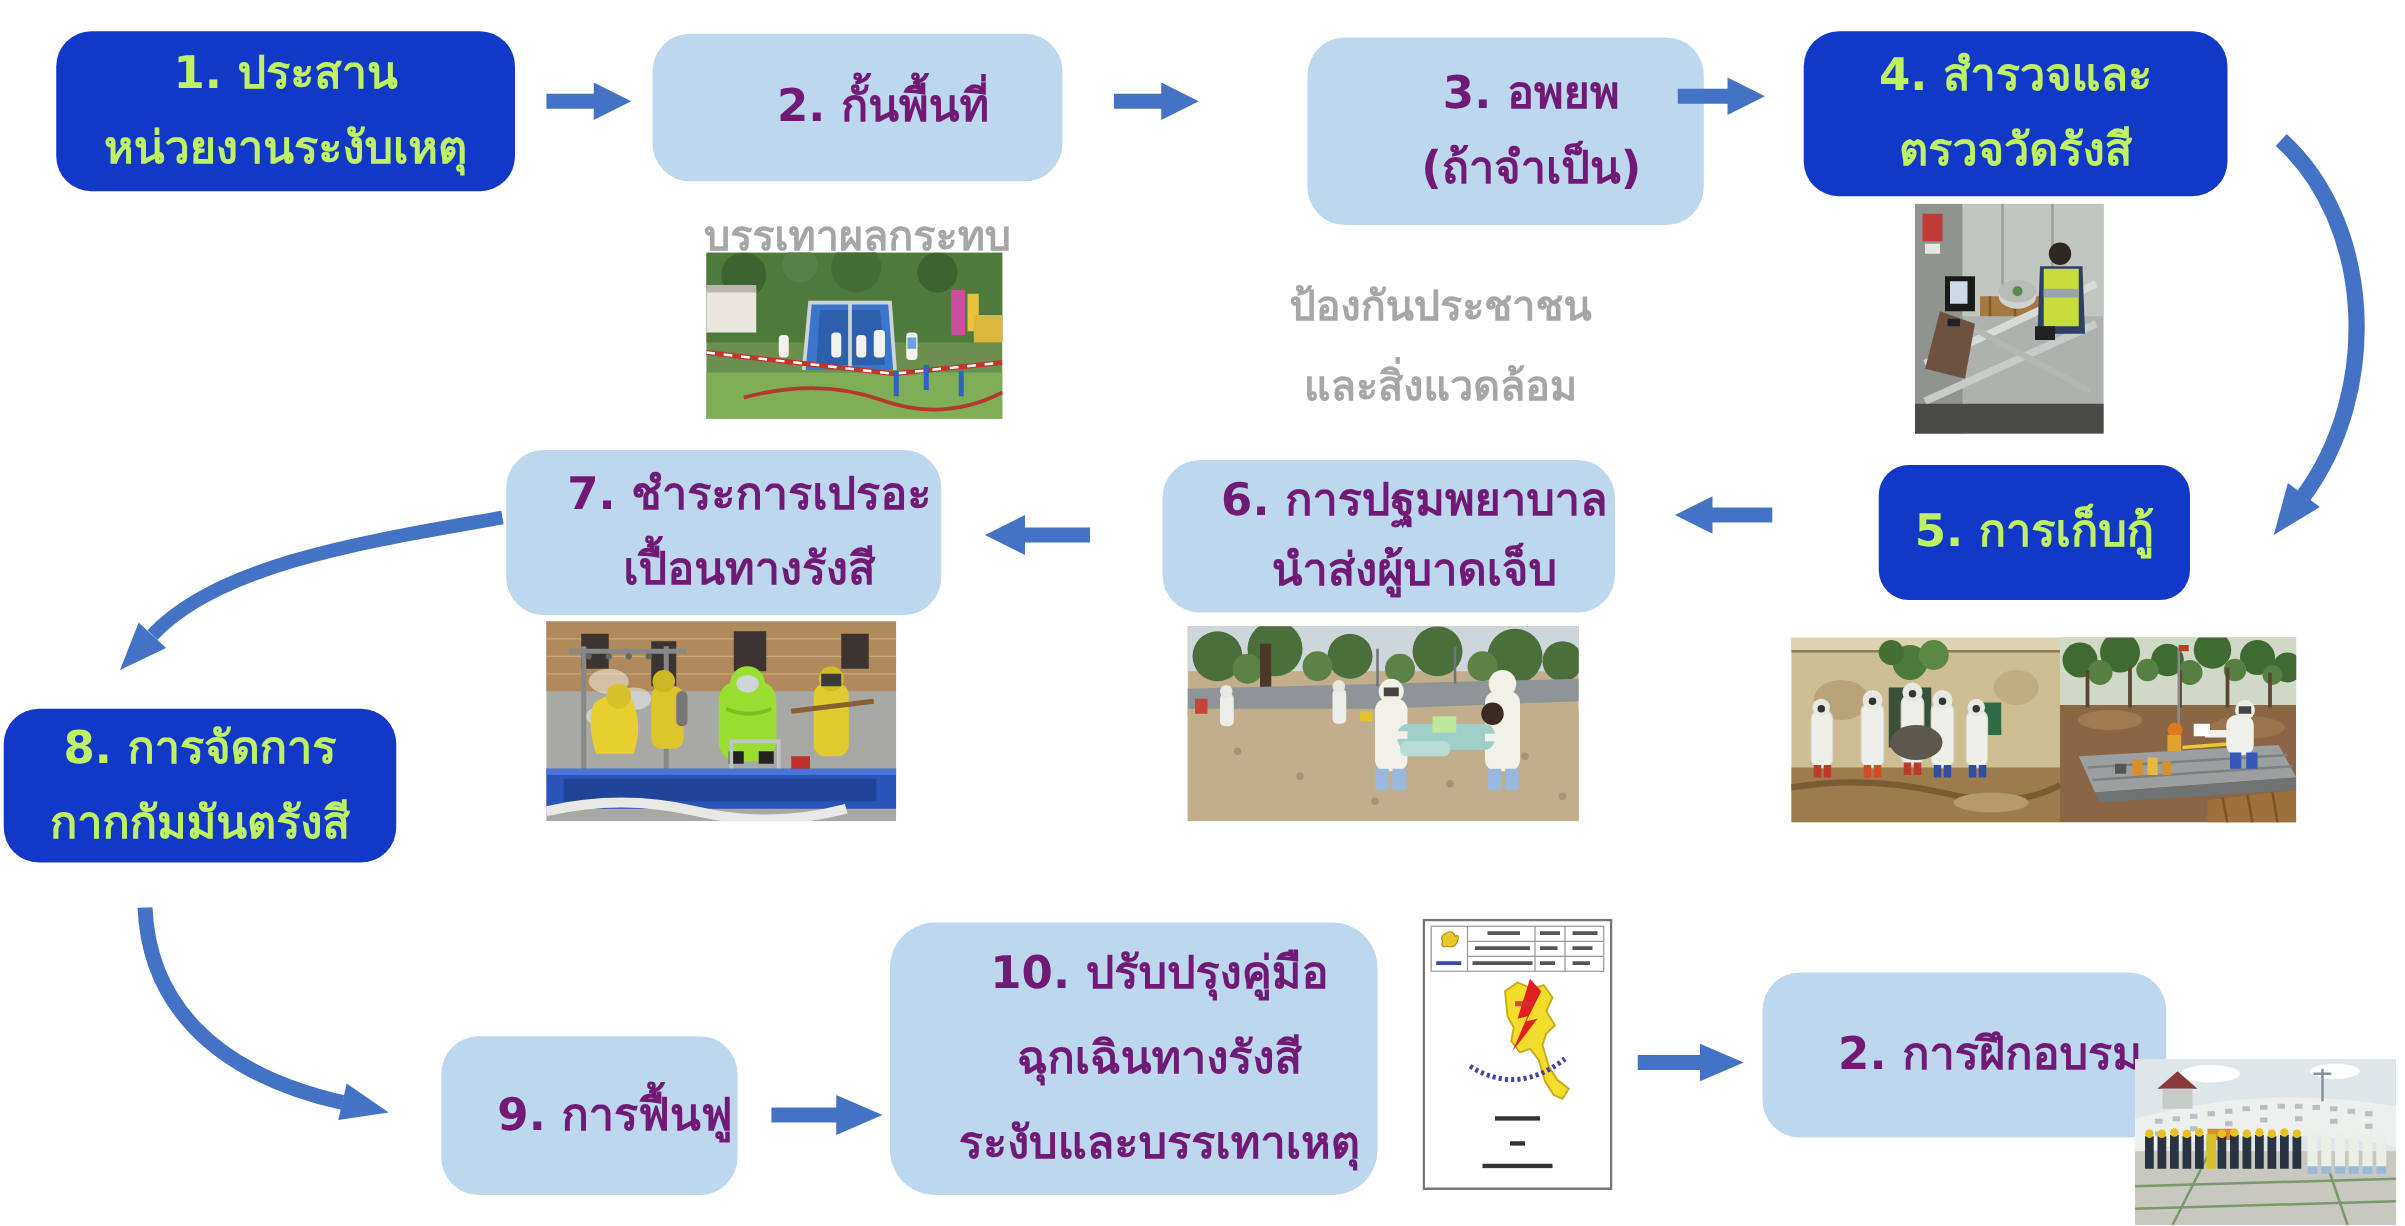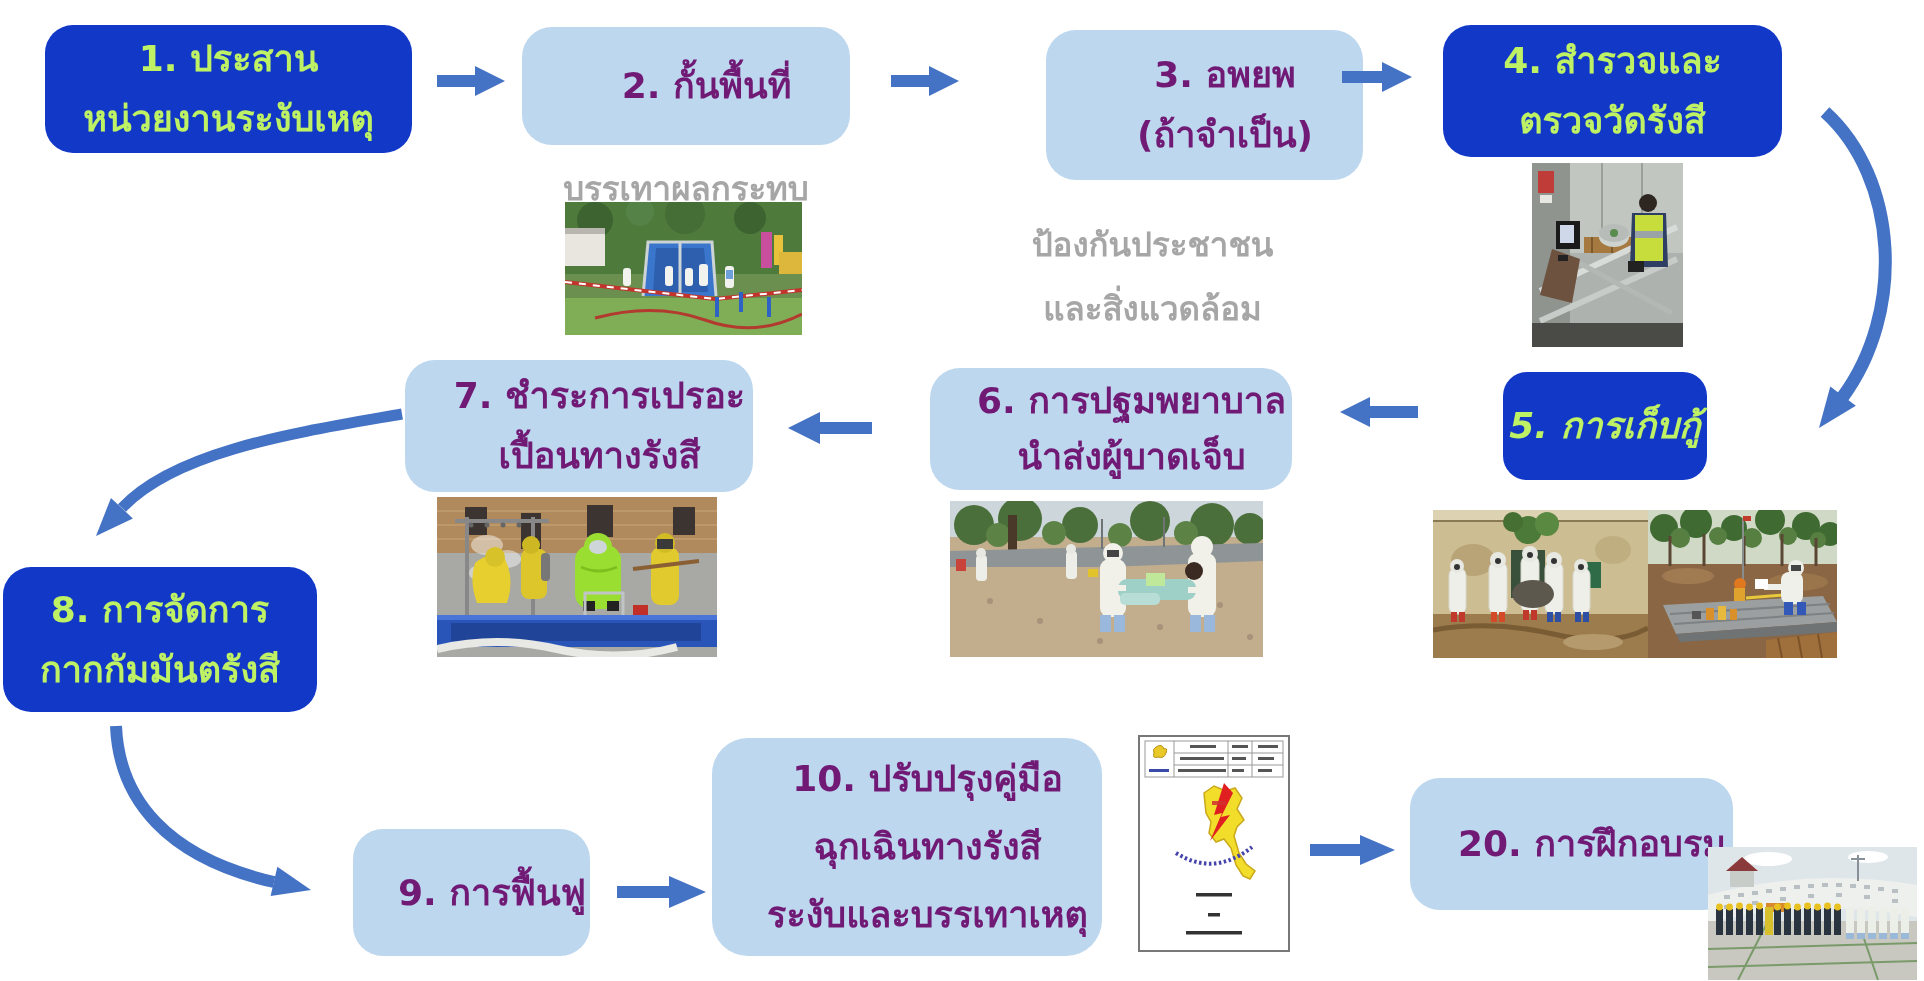--- a/index.html
+++ b/index.html
@@ -39,51 +39,51 @@
   <div class="box light" style="left:1046px;top:30px;width:317px;height:150px;">
     <div class="ln">3. อพยพ</div>
     <div class="ln">(ถ้าจำเป็น)</div>
   </div>
 
   <div class="box dark" style="left:1443px;top:25px;width:339px;height:132px;">
     <div class="ln">4. สำรวจและ</div>
     <div class="ln">ตรวจวัดรังสี</div>
   </div>
 
-  <div class="box dark" style="left:1503px;top:372px;width:204px;height:108px;border-radius:24px;font-style:italic;">
+  <div class="box dark" style="left:1503px;top:372px;width:249px;height:108px;border-radius:24px;">
     <div class="ln">5. การเก็บกู้</div>
   </div>
 
   <div class="box light" style="left:930px;top:368px;width:362px;height:122px;">
     <div class="ln" style="line-height:56px;">6. การปฐมพยาบาล</div>
     <div class="ln" style="line-height:56px;">นำส่งผู้บาดเจ็บ</div>
   </div>
 
   <div class="box light" style="left:405px;top:360px;width:348px;height:132px;">
     <div class="ln">7. ชำระการเปรอะ</div>
     <div class="ln">เปื้อนทางรังสี</div>
   </div>
 
-  <div class="box dark" style="left:3px;top:567px;width:314px;height:145px;">
+  <div class="box dark" style="left:3px;top:567px;width:314px;height:123px;">
     <div class="ln">8. การจัดการ</div>
     <div class="ln">กากกัมมันตรังสี</div>
   </div>
 
   <div class="box light" style="left:353px;top:829px;width:237px;height:127px;text-align:right;">
     <div class="ln">9. การฟื้นฟู</div>
   </div>
 
   <div class="box light big" style="left:712px;top:738px;width:390px;height:218px;border-radius:36px;">
     <div class="ln">10. ปรับปรุงคู่มือ</div>
     <div class="ln">ฉุกเฉินทางรังสี</div>
     <div class="ln">ระงับและบรรเทาเหตุ</div>
   </div>
 
   <div class="box light" style="left:1410px;top:778px;width:323px;height:132px;">
-    <div class="ln">20. การฝึกอบรม</div>
+    <div class="ln">2. การฝึกอบรม</div>
   </div>
 
   <div class="caption" style="left:522px;top:158px;width:328px;">บรรเทาผลกระทบ</div>
   <div class="caption" style="left:994px;top:213px;width:317px;line-height:64px;">
     <div>ป้องกันประชาชน</div>
     <div>และสิ่งแวดล้อม</div>
   </div>
 
   <svg class="arrow-overlay" style="left:437px;top:66px;" width="68" height="30">
       <polygon points="0,9 38,9 38,0 68,15 38,30 38,21 0,21" fill="#4472C4"></polygon>

